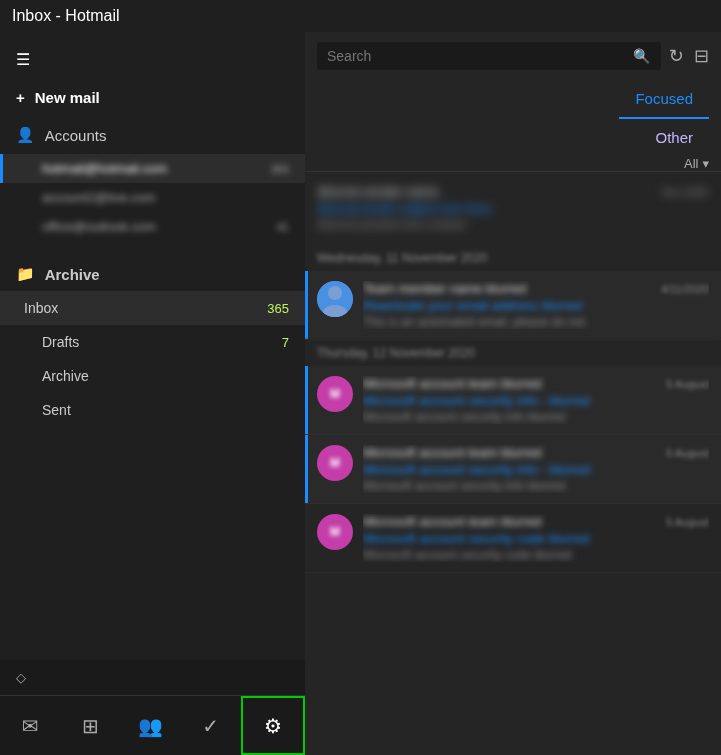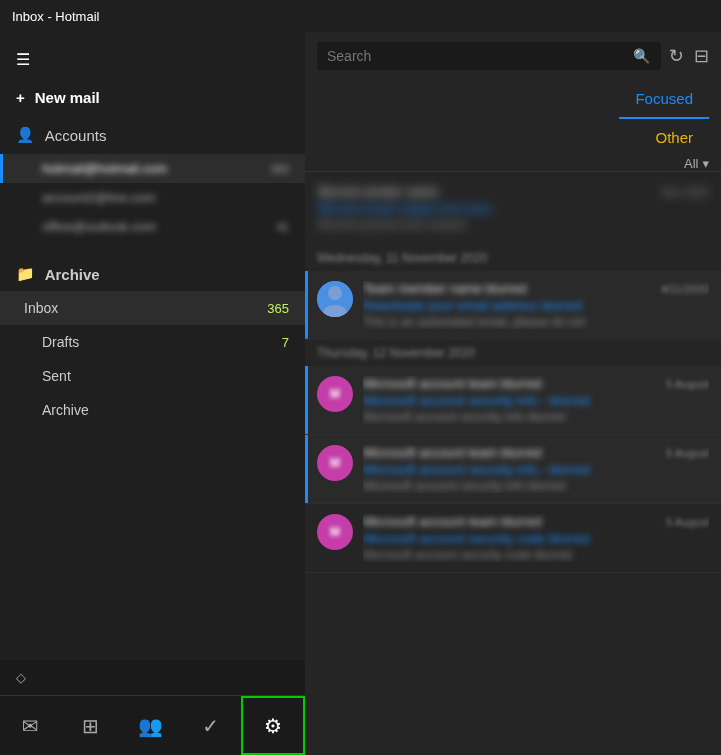--- a/index.html
+++ b/index.html
@@ -10,21 +10,21 @@
       font-family: 'Segoe UI', Arial, sans-serif;
       overflow: hidden;
       display: flex;
       flex-direction: column;
     }
 
     
     .title-bar {
       background: #1f1f1f;
       color: #fff;
-      font-size: 13px;
+      font-size: 16px;
       padding: 6px 12px;
       height: 32px;
       display: flex;
       align-items: center;
       flex-shrink: 0;
     }
 
     
     .main-layout {
       display: flex;
@@ -260,21 +260,21 @@
       border-bottom: 1px solid #333;
       flex-shrink: 0;
       background: #252525;
       flex-direction: column;
     }
 
     .tab {
       padding: 10px 16px;
       font-size: 15px;
       cursor: pointer;
-      color: #eab308;
+      color: #c4b5fd;
     }
 
     .tab.active {
       color: #1a8cff;
       border-bottom: 2px solid #1a8cff;
     }
 
     .tab-all {
       margin-left: auto;
       display: flex;
@@ -455,25 +455,25 @@
     <div class="folder-list">
       <div class="folder-item active">
         <span class="folder-item-name">Inbox</span>
         <span class="folder-item-count">365</span>
       </div>
       <div class="folder-item">
         <span class="folder-item-name">Drafts</span>
         <span class="folder-item-count">7</span>
       </div>
       <div class="folder-item">
+        <span class="folder-item-name">Archive</span>
+        <span class="folder-item-count"></span>
+      </div>
+      <div class="folder-item">
         <span class="folder-item-name">Sent</span>
-        <span class="folder-item-count"></span>
-      </div>
-      <div class="folder-item">
-        <span class="folder-item-name">Archive</span>
         <span class="folder-item-count"></span>
       </div>
     </div>
 
     <div class="premium-banner">
       <span>◇</span>
     </div>
 
     <div class="bottom-nav">
       <div class="bottom-nav-item">

